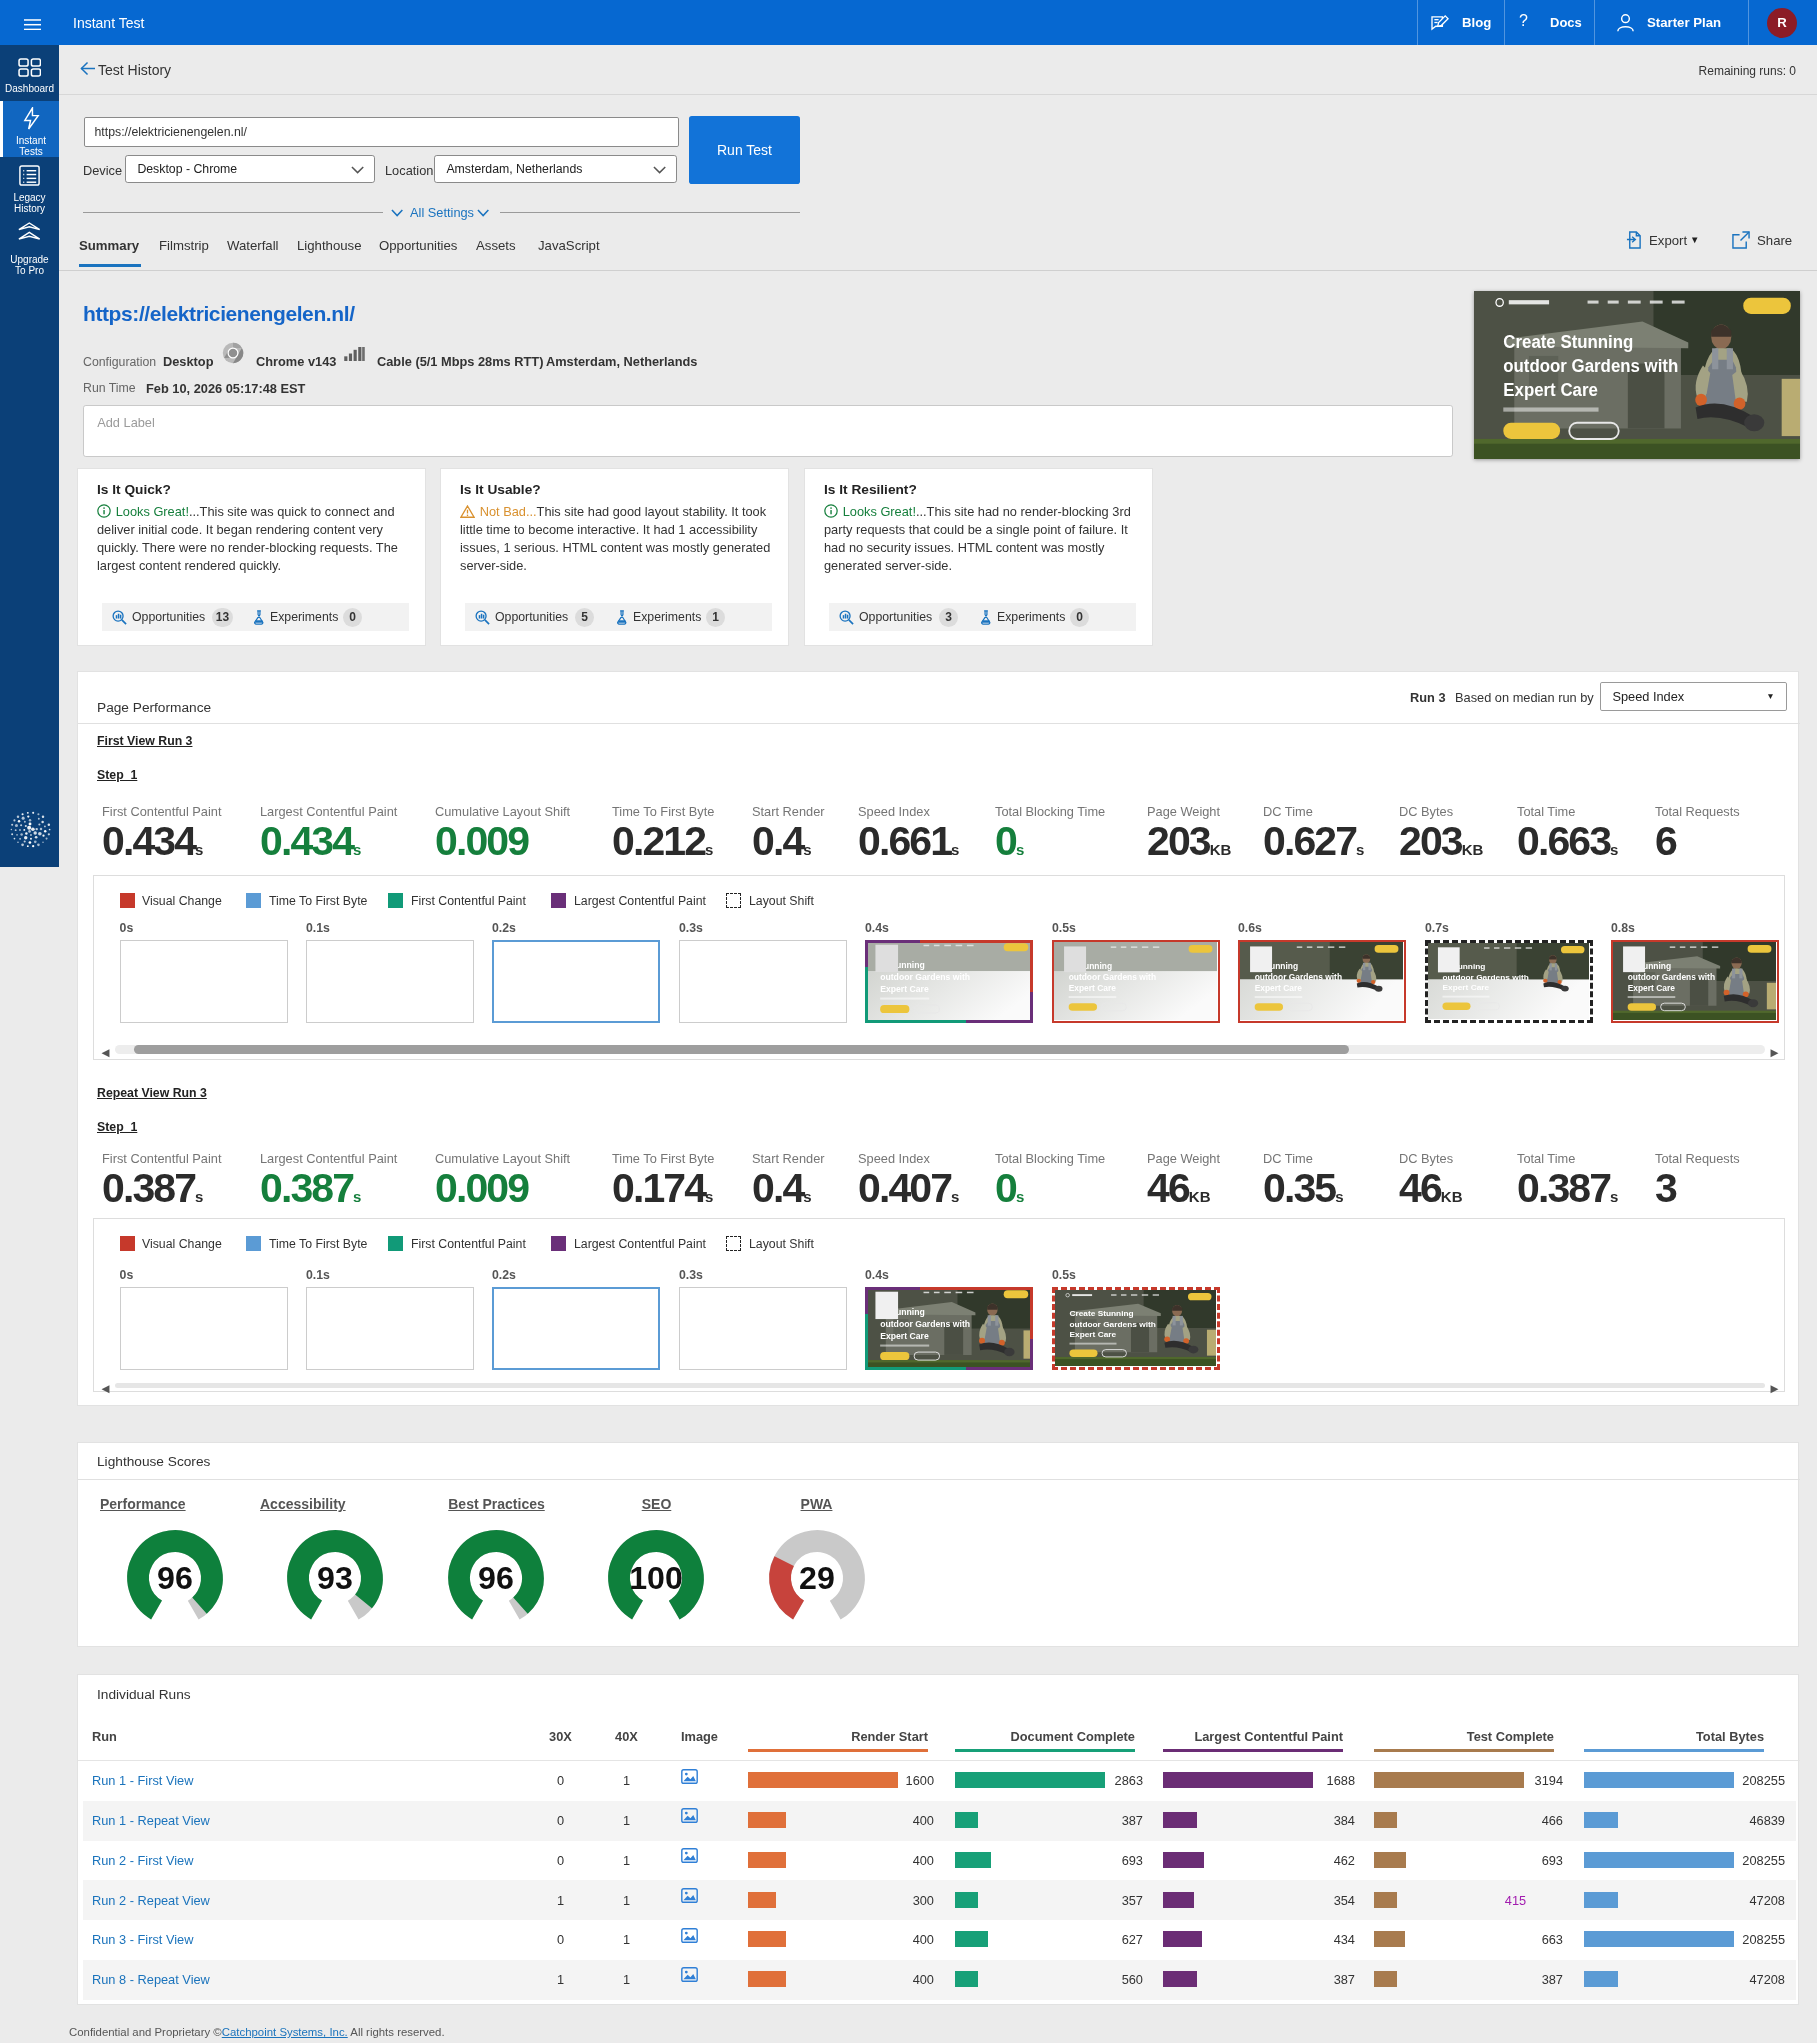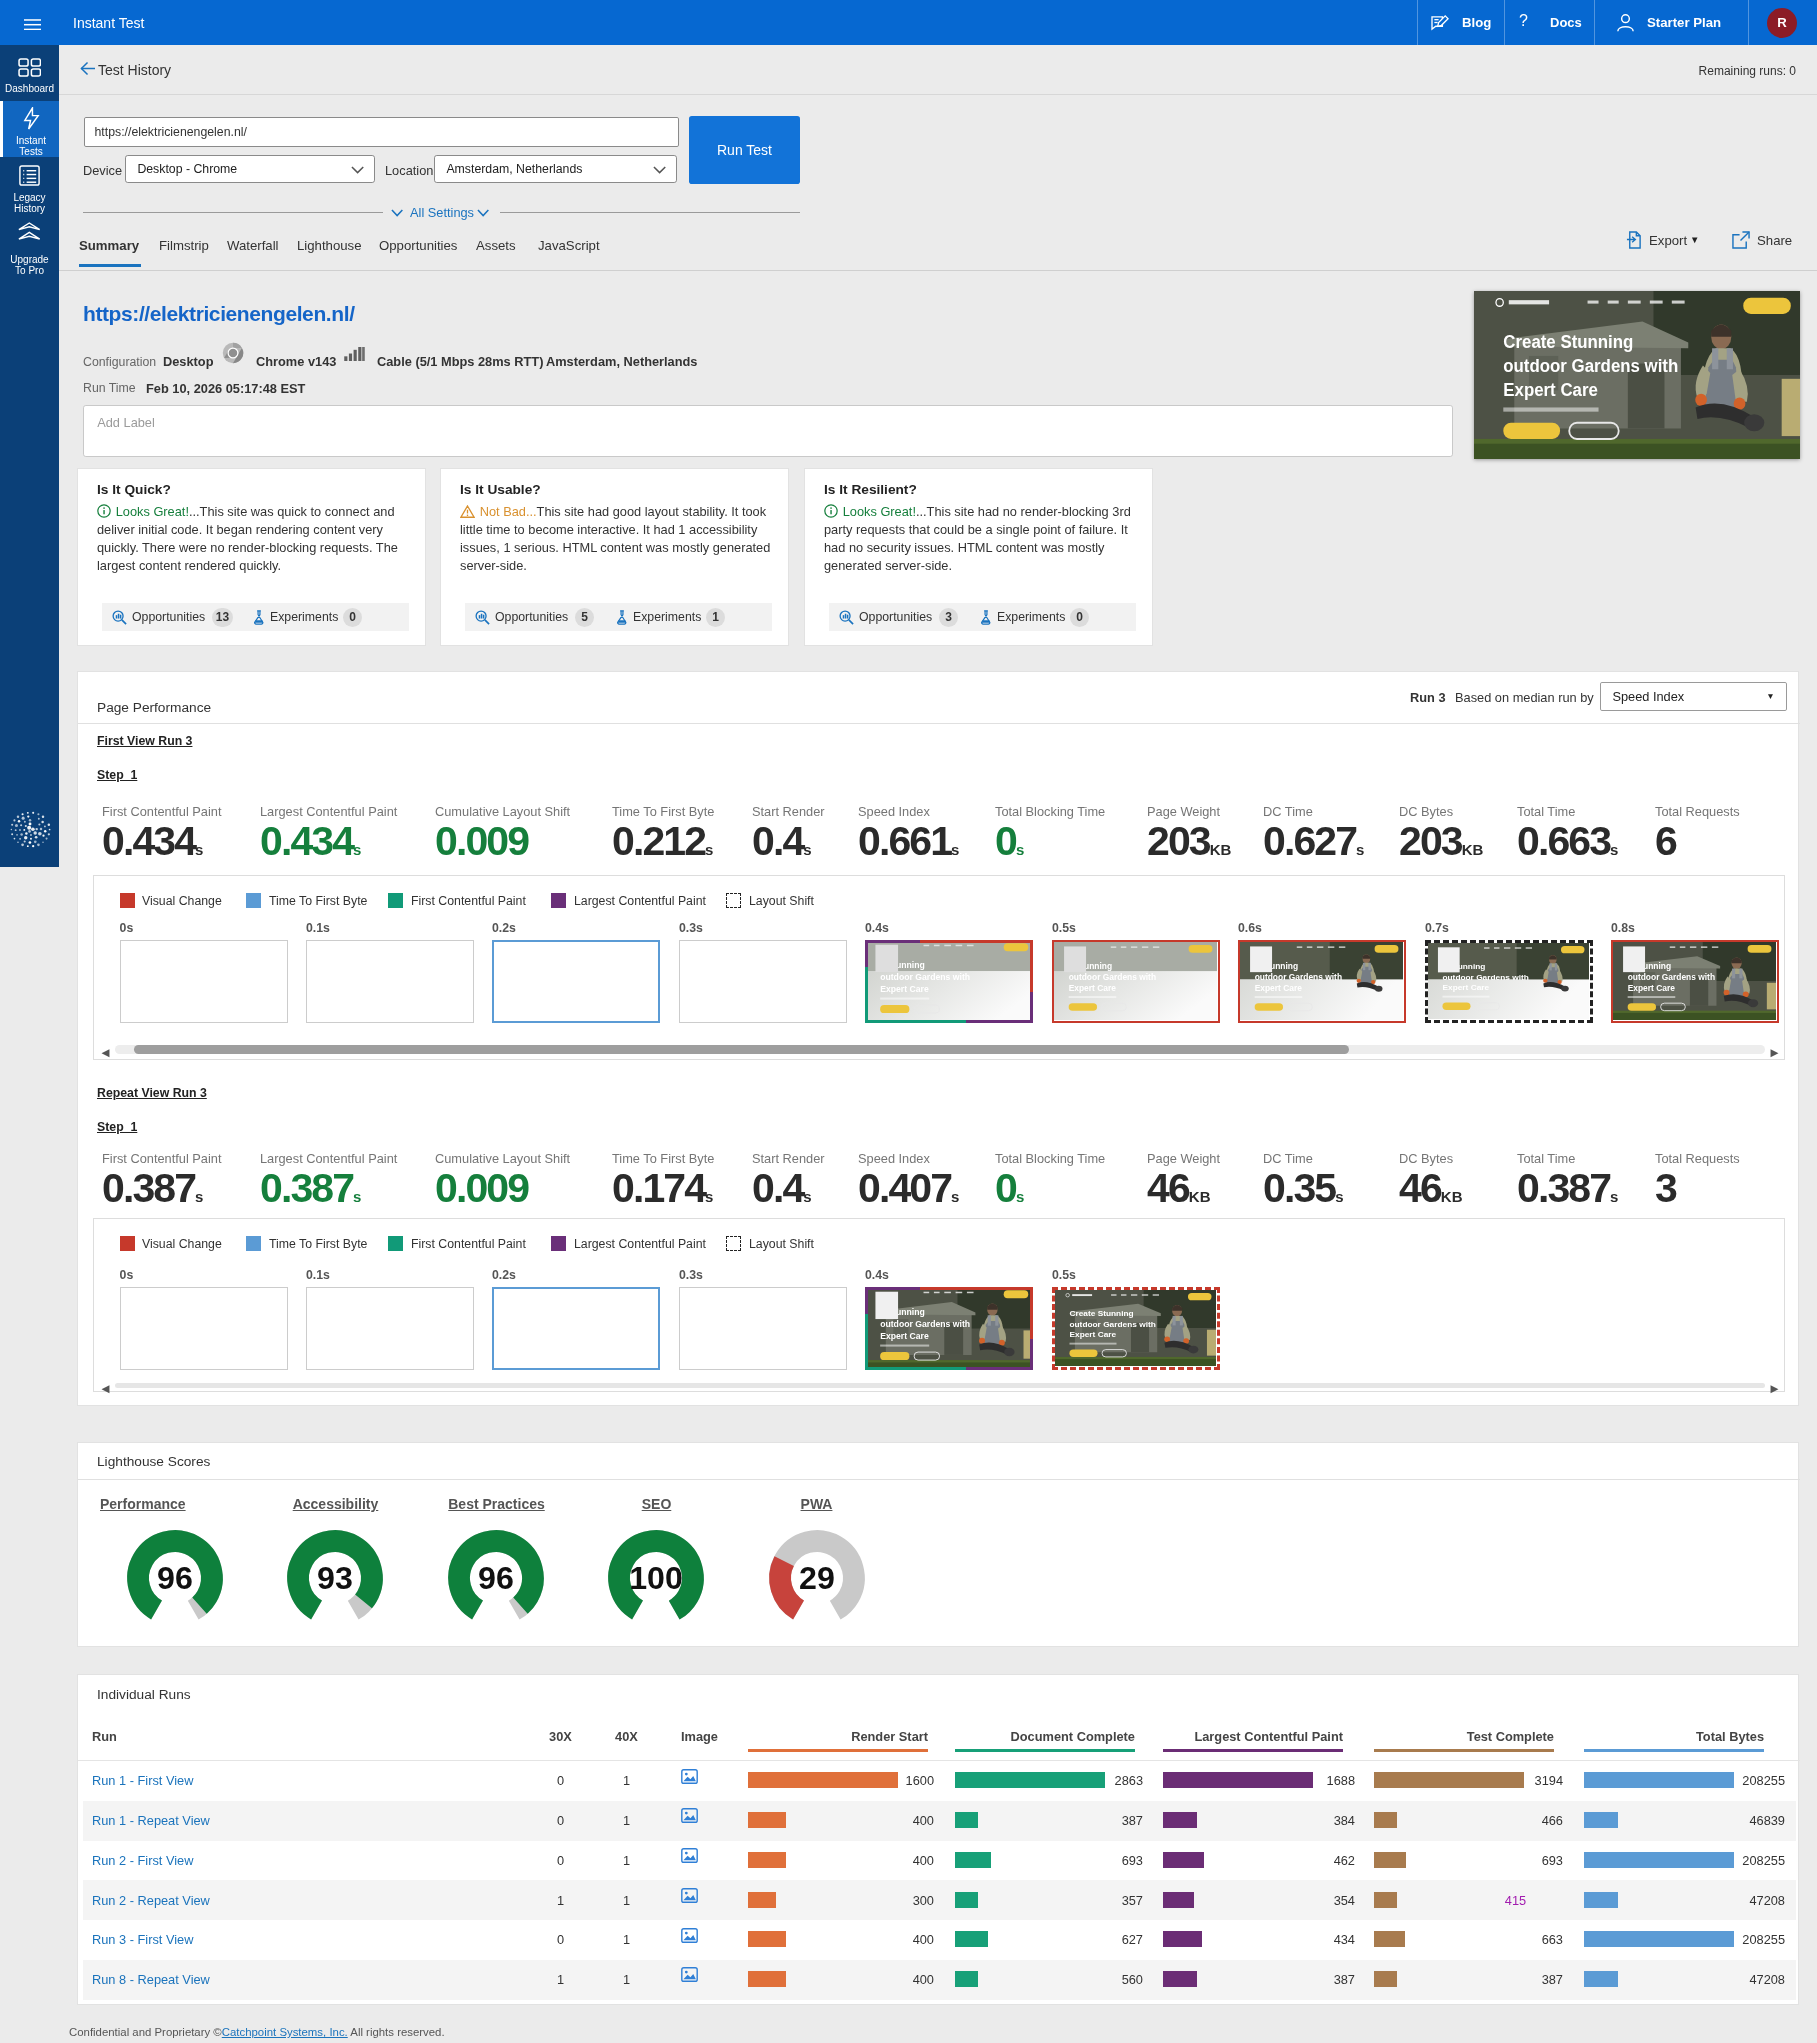--- a/index.html
+++ b/index.html
@@ -586,21 +586,21 @@
     <div class="abs" style="left:19px;top:11.4px;font-size:13.7px;color:#333">Lighthouse Scores</div>
     <div class="abs" style="left:0;top:36px;width:1722px;height:0.9px;background:#e0e0e0"></div>
     <div class="abs" style="left:22px;top:53px;width:151px;text-align:left;font-size:14px;font-weight:bold;color:#555"><span style="text-decoration:underline">Performance</span></div>
     <svg class="abs" style="left:44px;top:82px" width="106" height="106" viewBox="0 0 112 112">
       <g transform="rotate(120 56 56)">
         <circle cx="56" cy="56" r="39" fill="none" stroke="#c9c9c9" stroke-width="23" stroke-dasharray="204.20 245.04"></circle>
         <circle cx="56" cy="56" r="39" fill="none" stroke="#0e803c" stroke-width="23" stroke-dasharray="196.04 245.04"></circle>
       </g>
       <text x="56" y="68" text-anchor="middle" font-family="Liberation Sans,sans-serif" font-size="34" font-weight="bold" fill="#111">96</text>
     </svg>
-    <div class="abs" style="left:182px;top:53px;width:151px;text-align:center;font-size:14px;font-weight:bold;color:#555"><span style="text-decoration:underline">Accessibility</span></div>
+    <div class="abs" style="left:182px;top:53px;width:151px;text-align:left;font-size:14px;font-weight:bold;color:#555"><span style="text-decoration:underline">Accessibility</span></div>
     <svg class="abs" style="left:204px;top:82px" width="106" height="106" viewBox="0 0 112 112">
       <g transform="rotate(120 56 56)">
         <circle cx="56" cy="56" r="39" fill="none" stroke="#c9c9c9" stroke-width="23" stroke-dasharray="204.20 245.04"></circle>
         <circle cx="56" cy="56" r="39" fill="none" stroke="#0e803c" stroke-width="23" stroke-dasharray="189.91 245.04"></circle>
       </g>
       <text x="56" y="68" text-anchor="middle" font-family="Liberation Sans,sans-serif" font-size="34" font-weight="bold" fill="#111">93</text>
     </svg>
     <div class="abs" style="left:343px;top:53px;width:151px;text-align:center;font-size:14px;font-weight:bold;color:#555"><span style="text-decoration:underline">Best Practices</span></div>
     <svg class="abs" style="left:365px;top:82px" width="106" height="106" viewBox="0 0 112 112">
       <g transform="rotate(120 56 56)">

